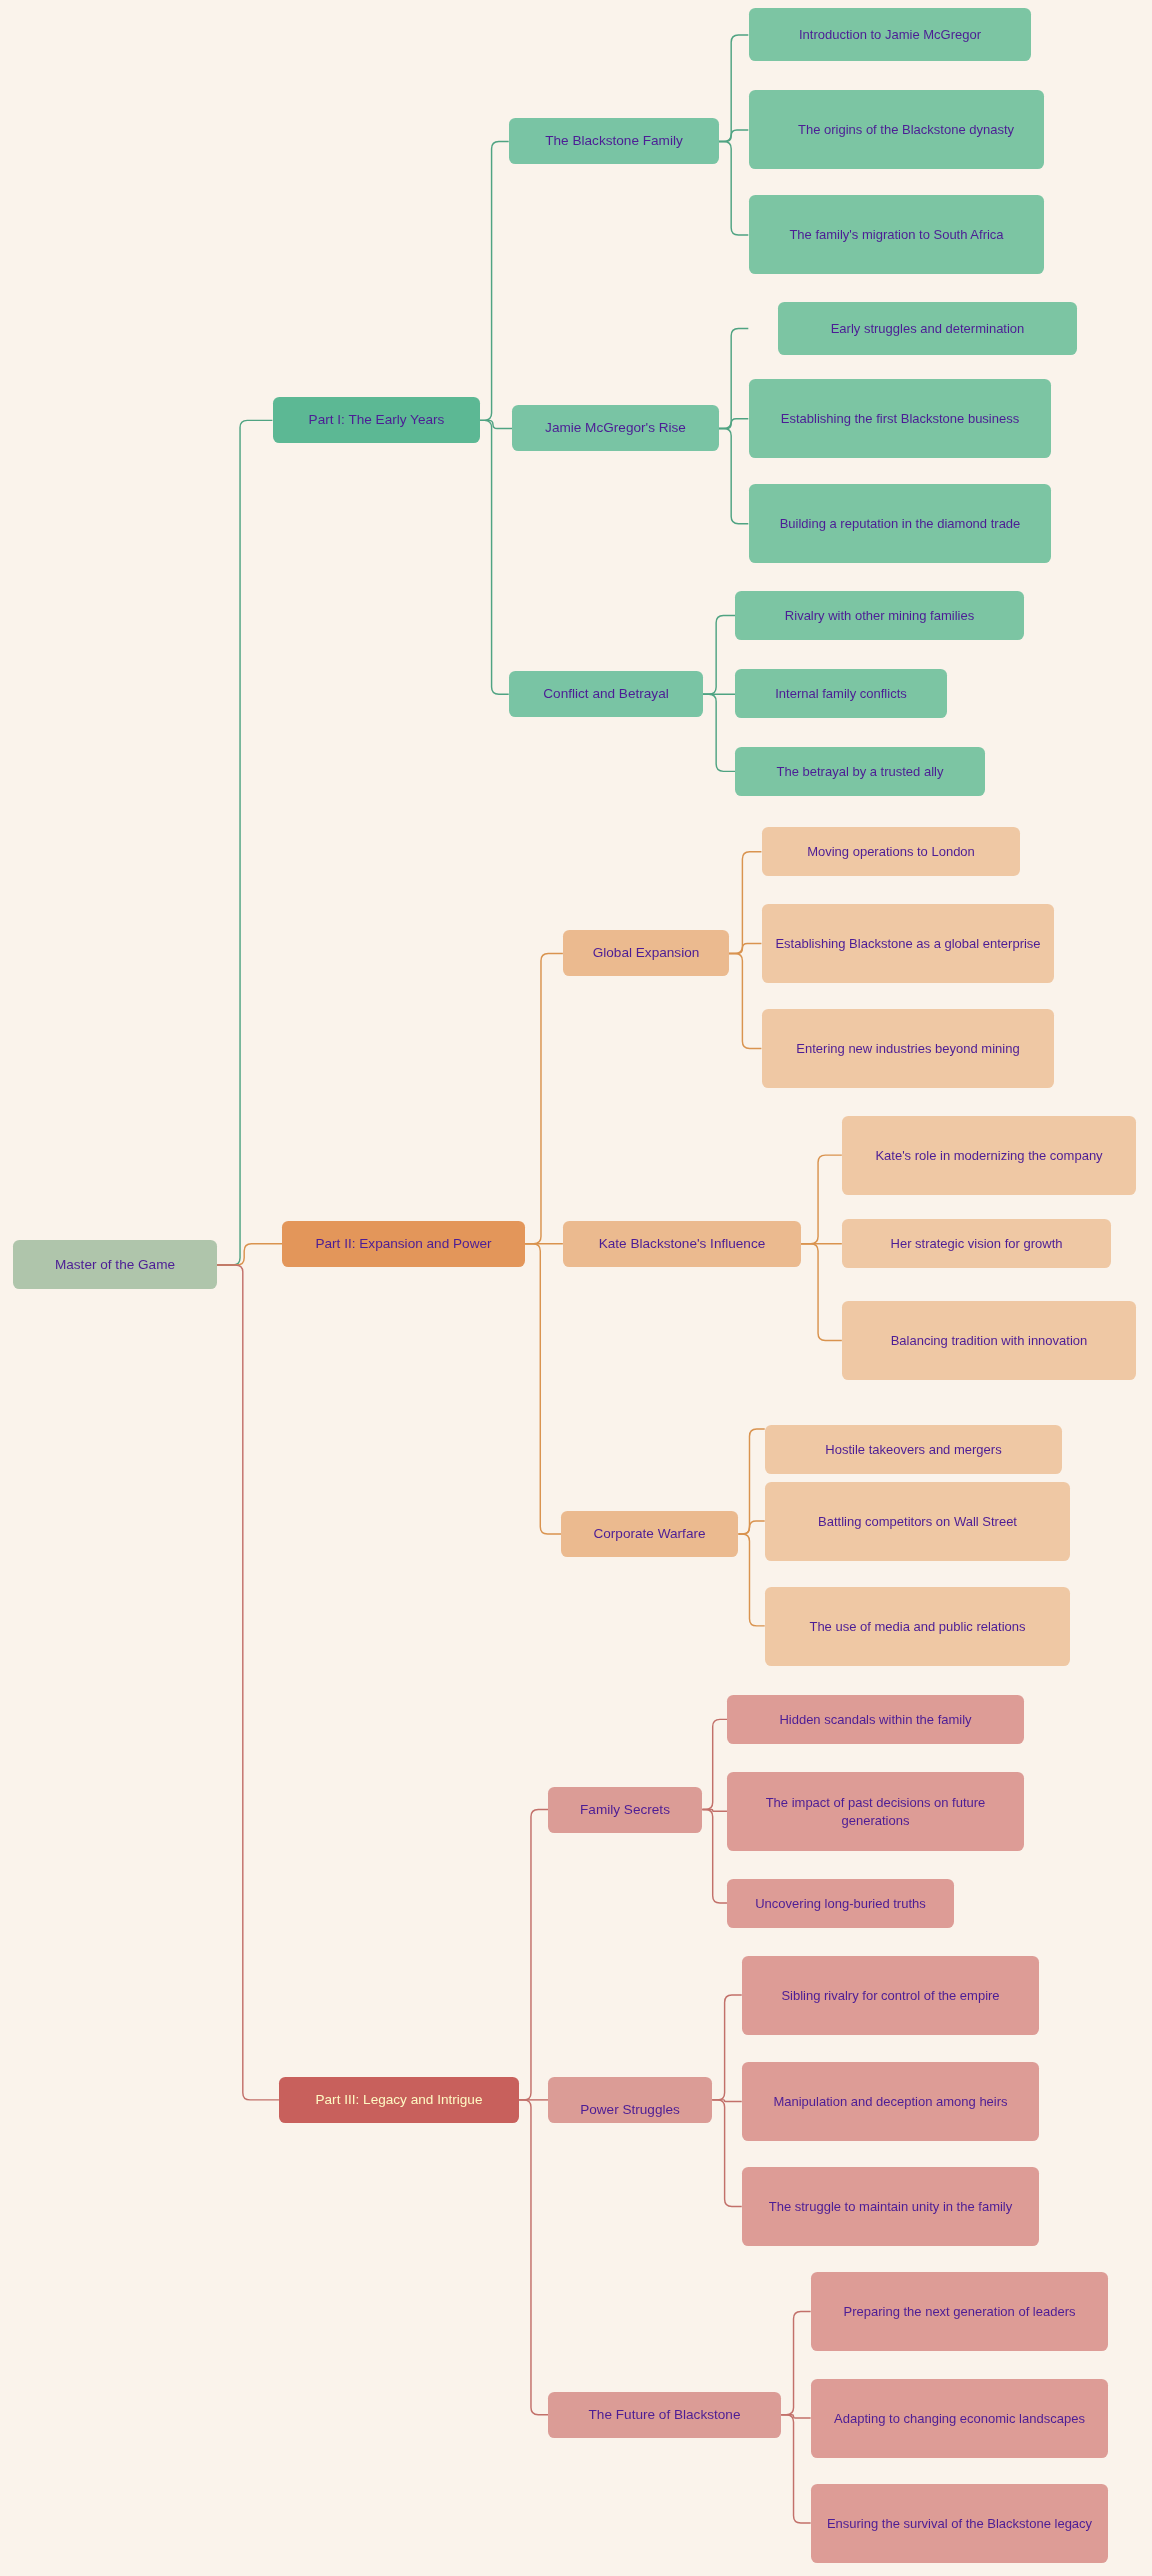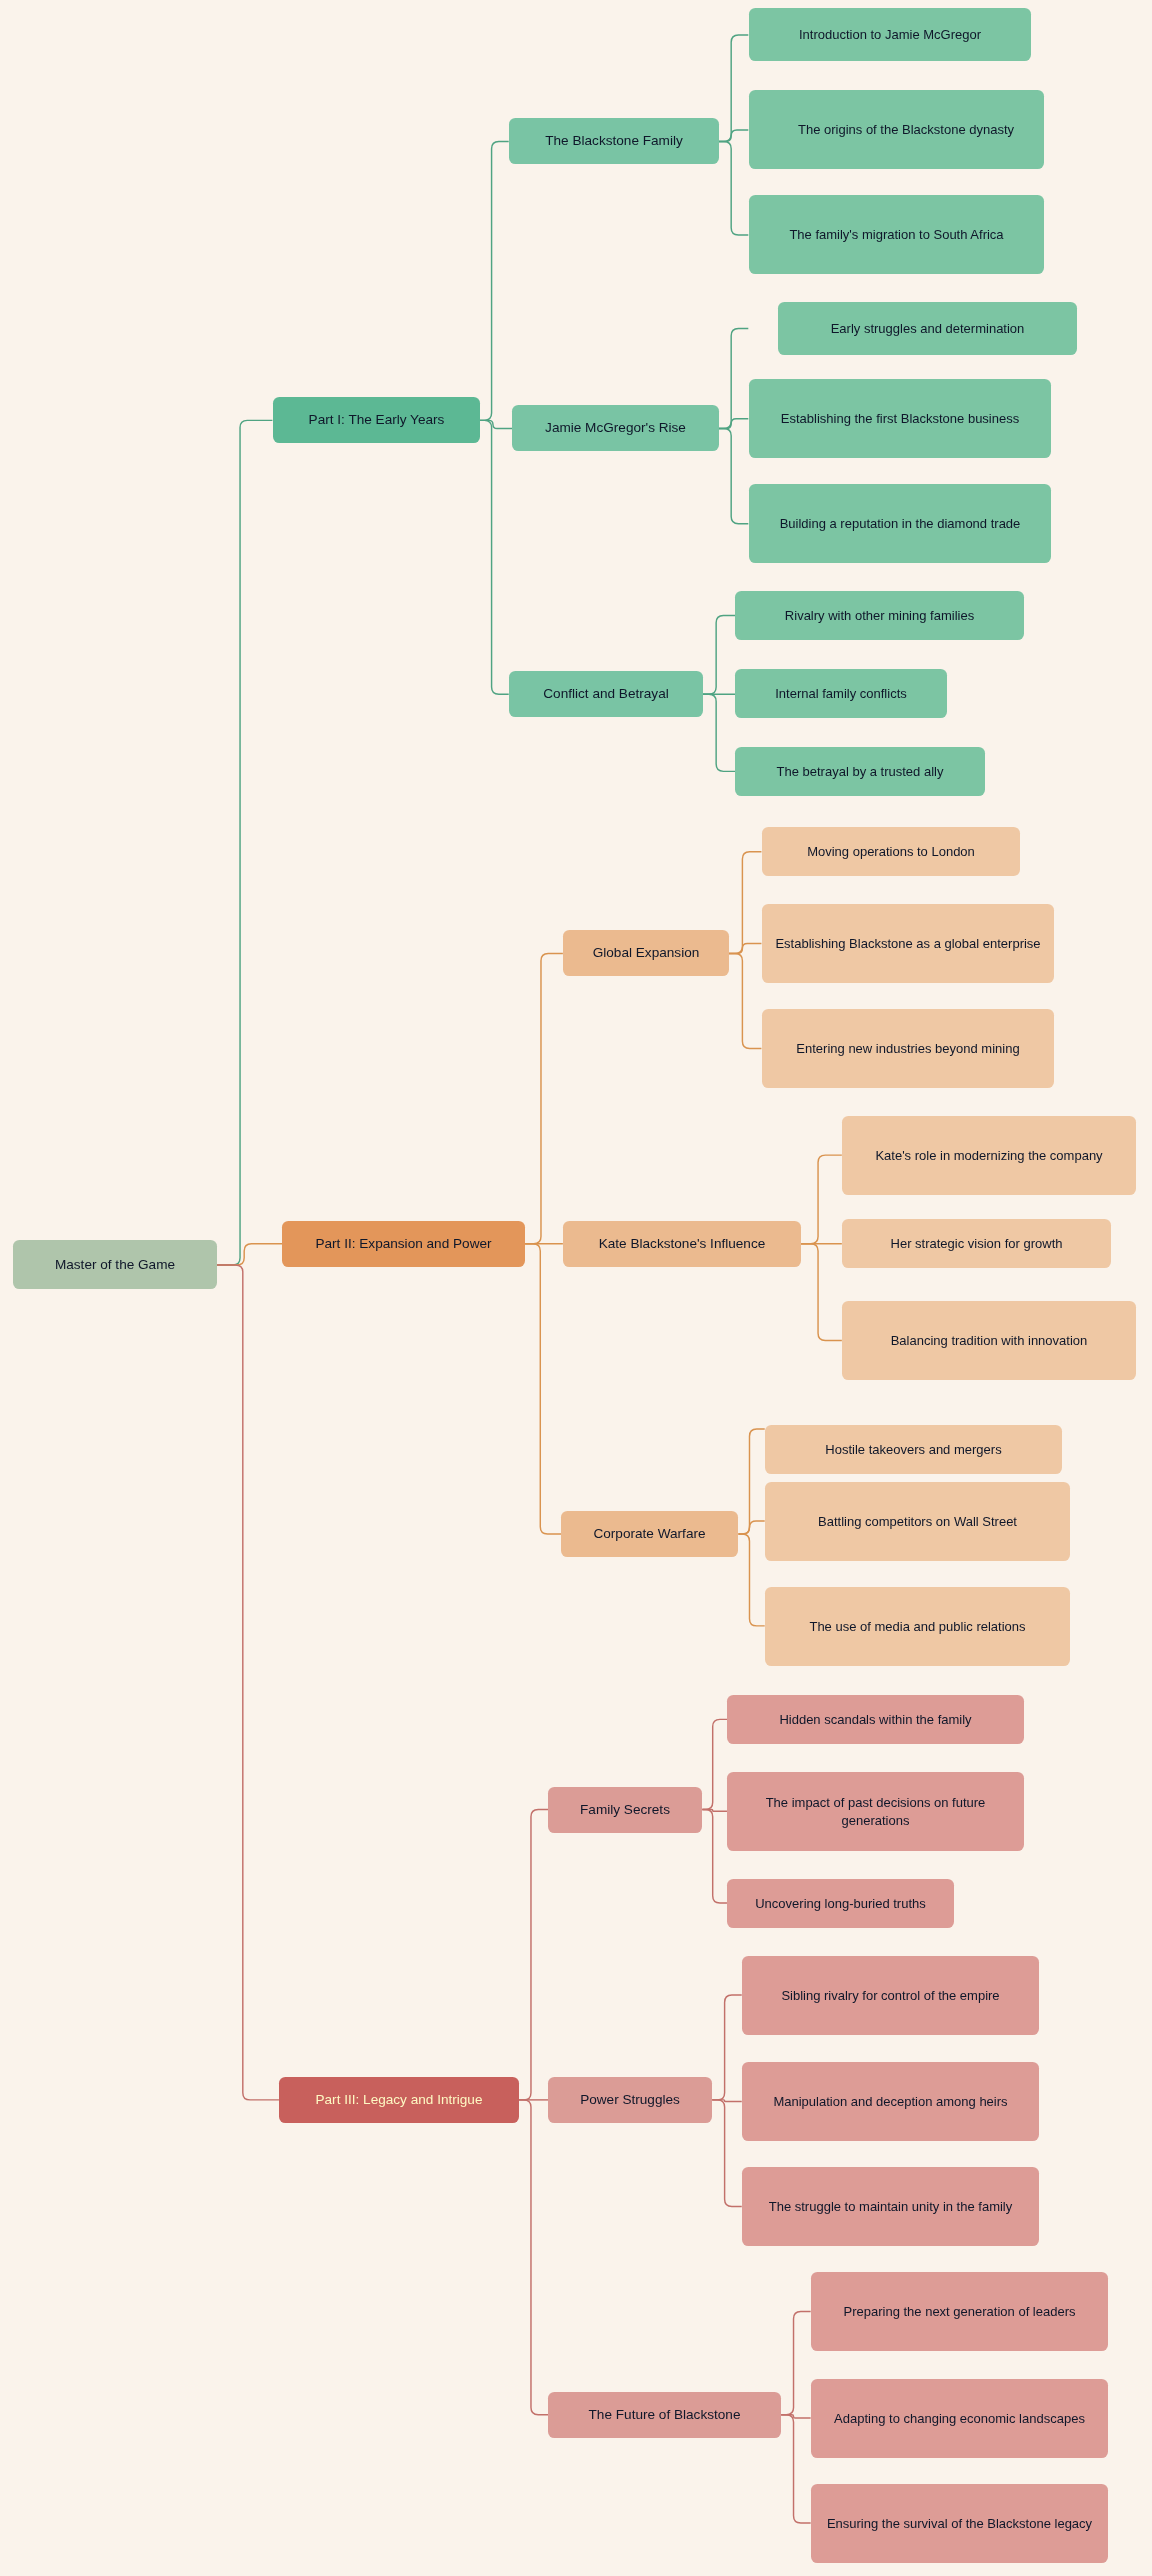--- a/index.html
+++ b/index.html
@@ -29,21 +29,21 @@
   .node {
     position: absolute;
     box-sizing: border-box;
     display: flex;
     align-items: center;
     justify-content: center;
     text-align: center;
     border-radius: 6.3px;
     line-height: 1.32;
     padding: 3.6px 9px;
-    color: #0f172a;
+    color: #4c1d95;
     -webkit-font-smoothing: antialiased;
   }
   .node-root      { font-size: 13.6px; }
   .node-part      { font-size: 13.6px; }
   .node-branch    { font-size: 13.6px; }
   .node-leaf      { font-size: 13px; }
   .node-part-3    { color: #fef9c3; }
 </style>
 </head>
 <body>
@@ -182,21 +182,21 @@
     </div>
     <div class="node node-leaf" style="left: 742px; top: 1956px; width: 297px; height: 79px; background: rgb(221, 156, 150);">
       <span>Sibling rivalry for control of the empire</span>
     </div>
     <div class="node node-leaf" style="left: 742px; top: 2062px; width: 297px; height: 79px; background: rgb(221, 156, 150);">
       <span>Manipulation and deception among heirs</span>
     </div>
     <div class="node node-leaf" style="left: 742px; top: 2167px; width: 297px; height: 79px; background: rgb(221, 156, 150);">
       <span>The struggle to maintain unity in the family</span>
     </div>
-    <div class="node node-branch" style="left: 548px; top: 2077px; width: 164px; height: 46px; background: rgb(219, 156, 150);">
+    <div class="node node-branch" style="left: 548px; top: 2077px; width: 164px; height: 46px; background: rgb(219, 156, 150); align-items: flex-end;">
       <span>Power Struggles</span>
     </div>
     <div class="node node-leaf" style="left: 811px; top: 2272px; width: 297px; height: 79px; background: rgb(221, 156, 150);">
       <span>Preparing the next generation of leaders</span>
     </div>
     <div class="node node-leaf" style="left: 811px; top: 2379px; width: 297px; height: 79px; background: rgb(221, 156, 150);">
       <span>Adapting to changing economic landscapes</span>
     </div>
     <div class="node node-leaf" style="left: 811px; top: 2484px; width: 297px; height: 79px; background: rgb(221, 156, 150);">
       <span>Ensuring the survival of the Blackstone legacy</span>

